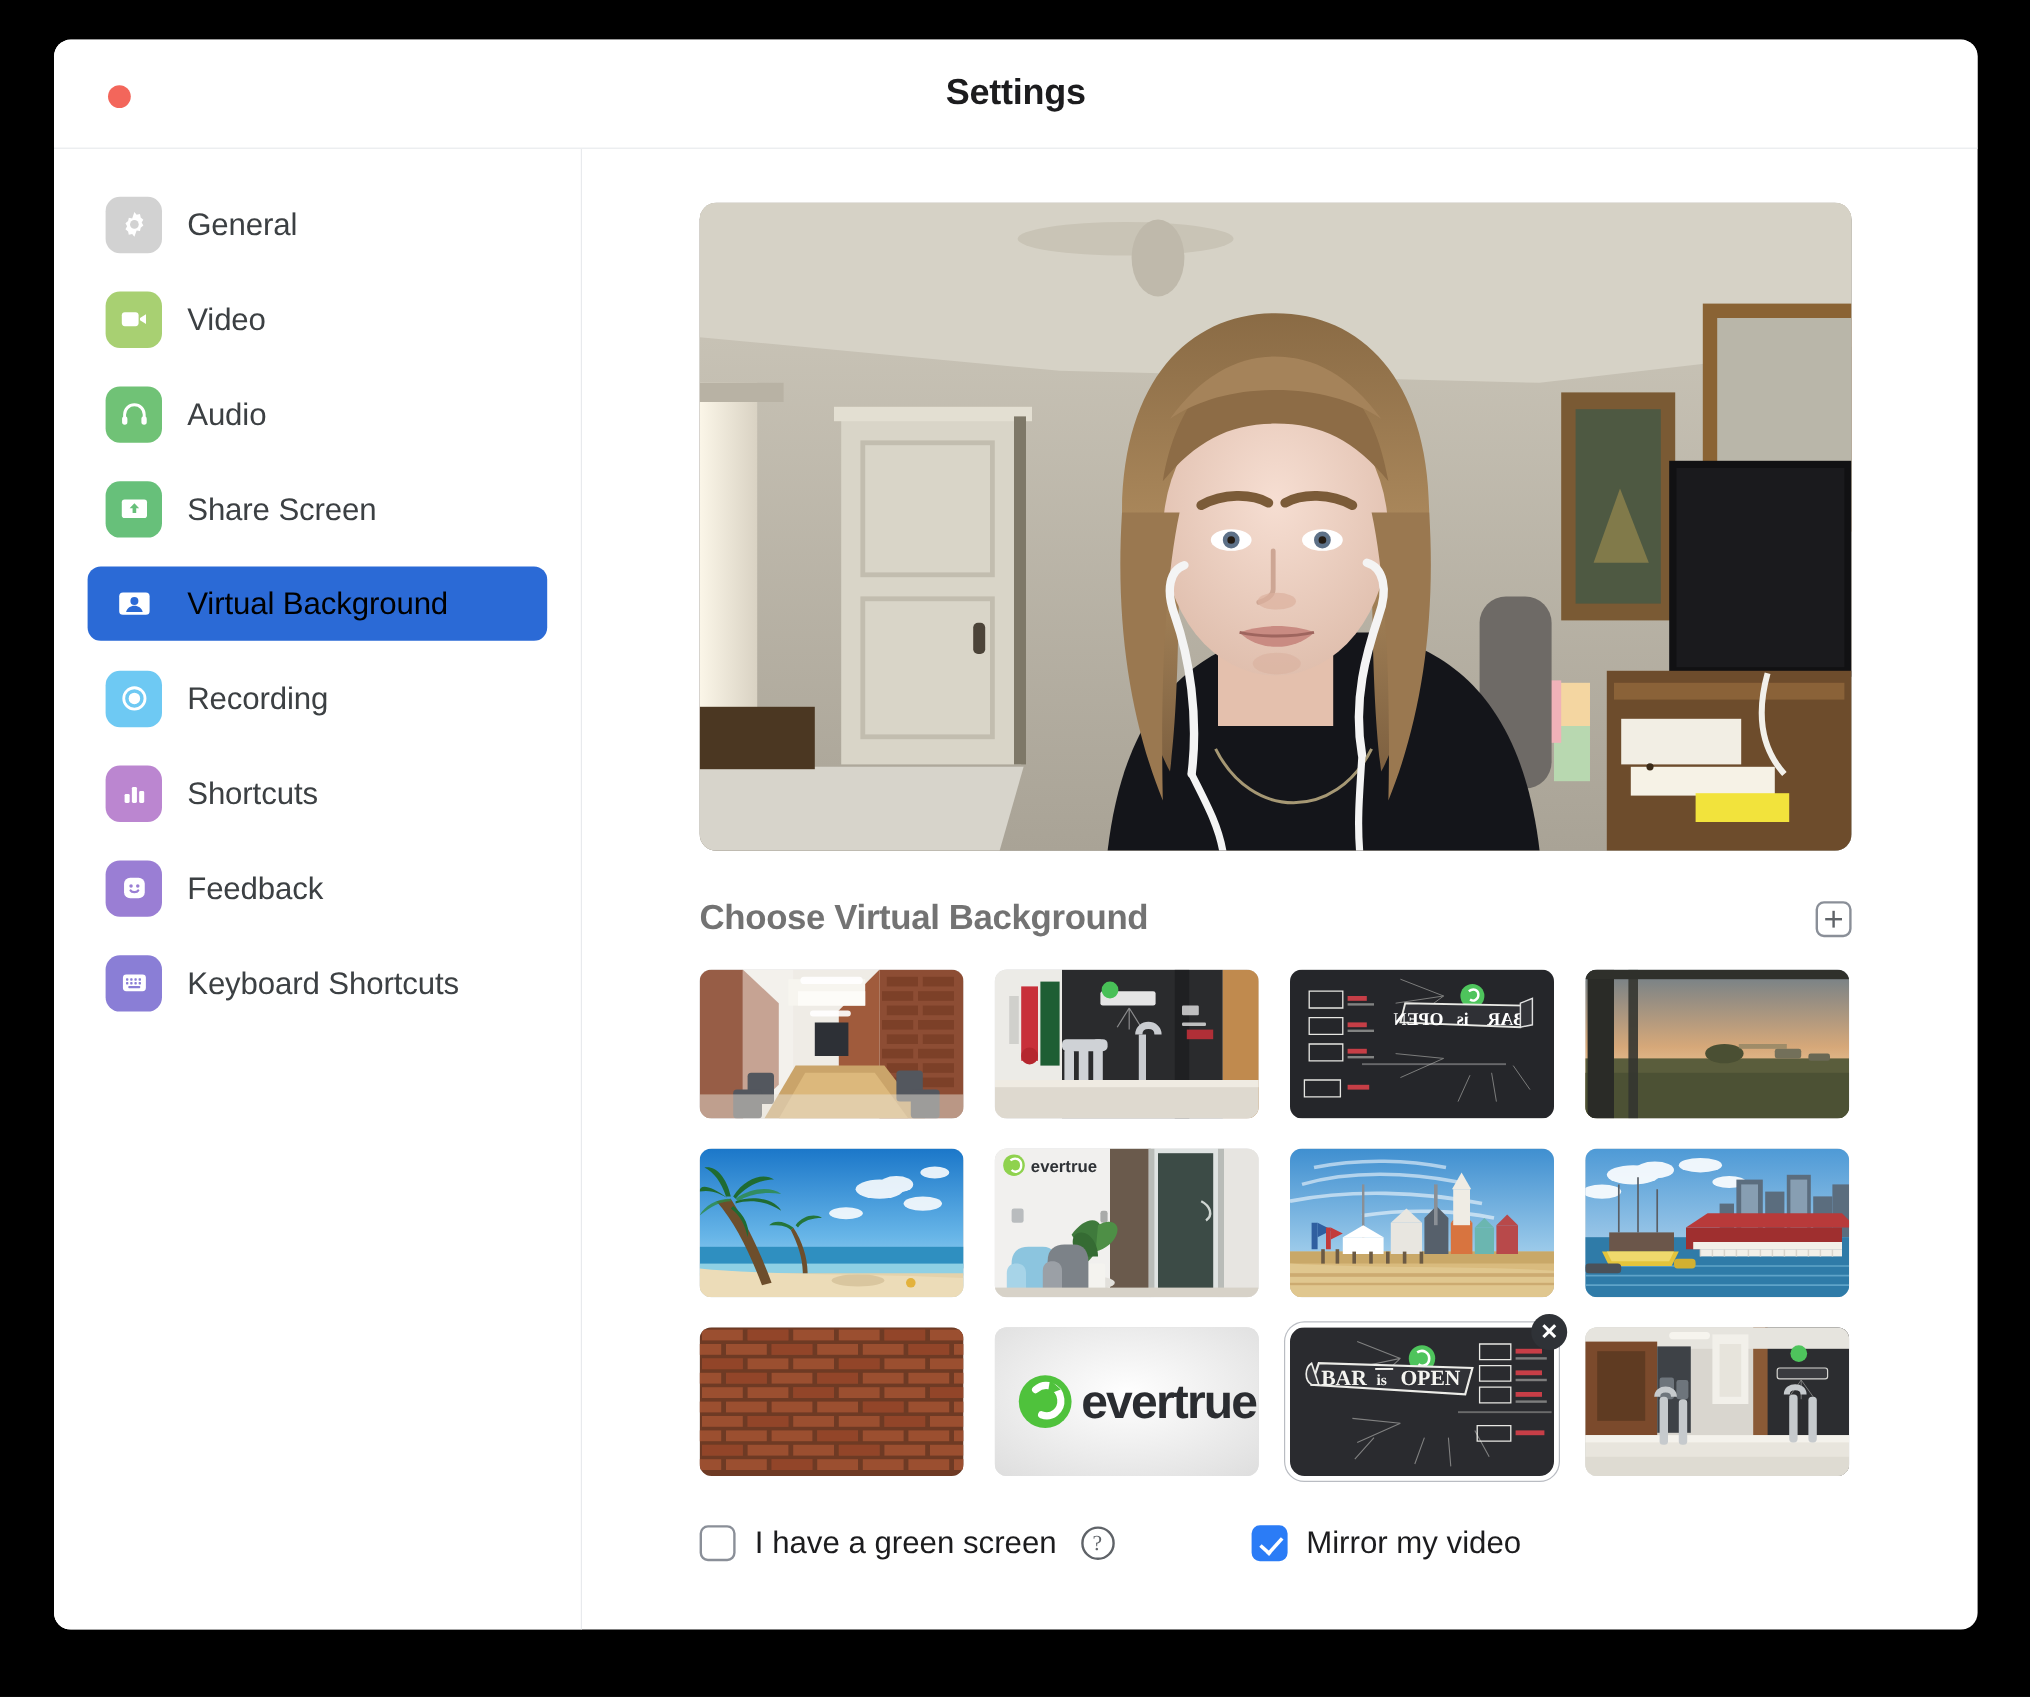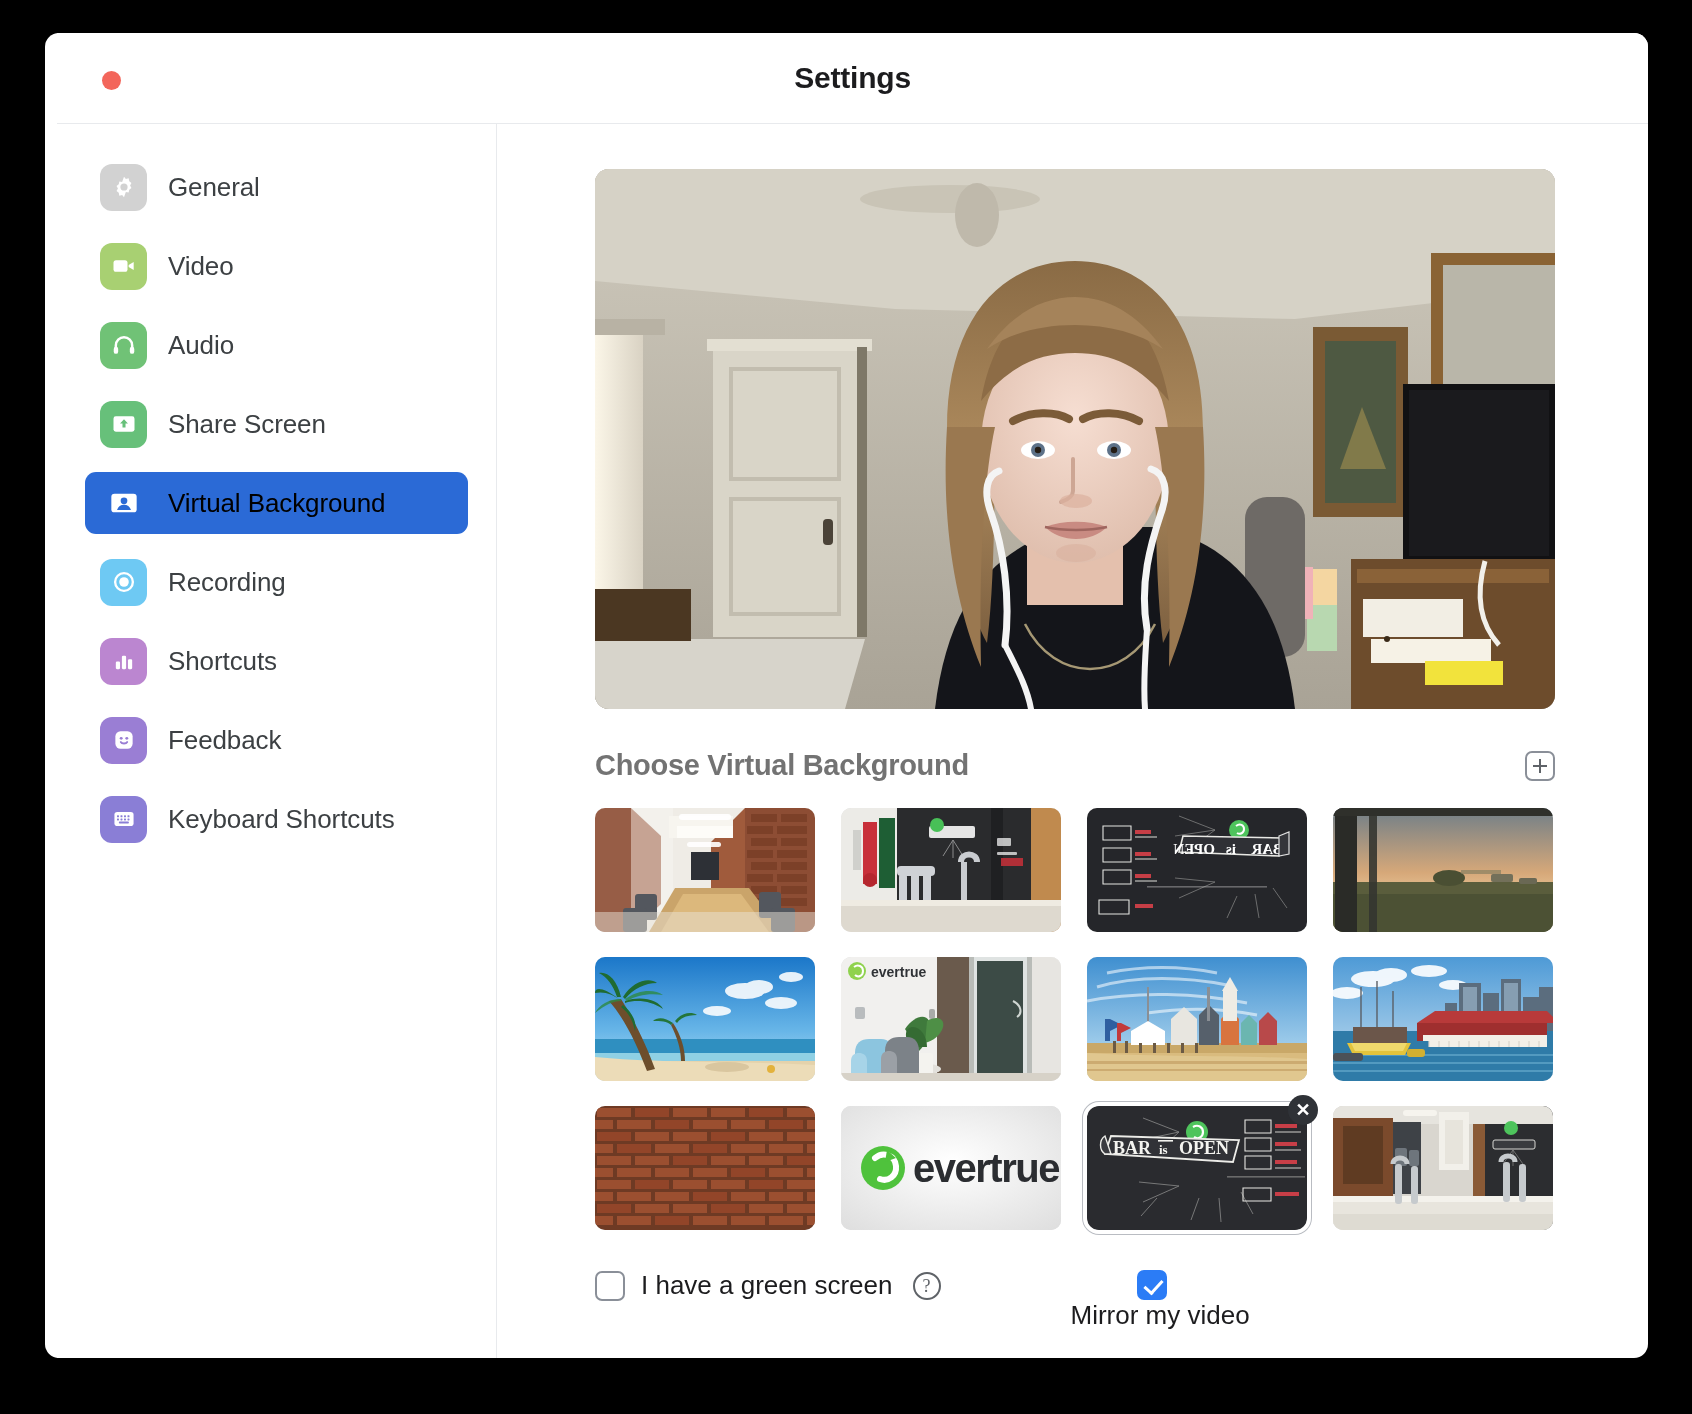--- a/index.html
+++ b/index.html
@@ -12,21 +12,20 @@
 
   #window {
     position: absolute;
     left: 45px; top: 33px;
     width: 1603px; height: 1325px;
     background: #ffffff;
     border-radius: 14px;
     overflow: hidden;
     display: flex;
     flex-direction: column;
-    padding-left: 12px;
   }
 
   
   #titlebar {
     position: relative;
     height: 91px;
     flex: 0 0 91px;
     background: #ffffff;
     border-bottom: 1px solid #e8eaed;
     display: flex;
@@ -216,21 +215,21 @@
     width: 28px; height: 28px;
     border: 2px solid #5f6368;
     border-radius: 50%;
     color: #5f6368;
     font-size: 18px;
     line-height: 25px;
     text-align: center;
     cursor: pointer;
     font-family: "Liberation Serif", serif;
   }
-  #mirror-opt { margin-left: 114px; flex-direction: column; }
+  #mirror-opt { margin-left: 114px; }
 </style>
 </head>
 <body>
 
 <div id="window">
 
   <div id="titlebar">
     <div id="close-dot"></div>
     <div id="window-title">Settings</div>
   </div>

